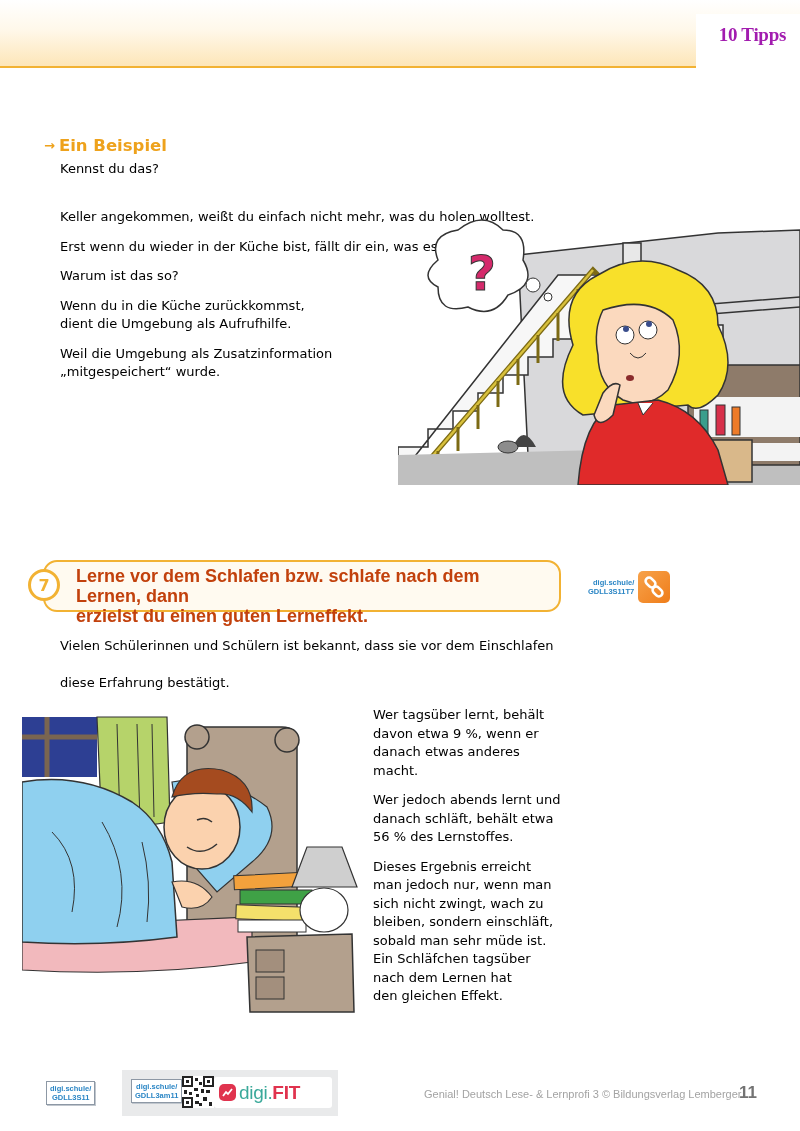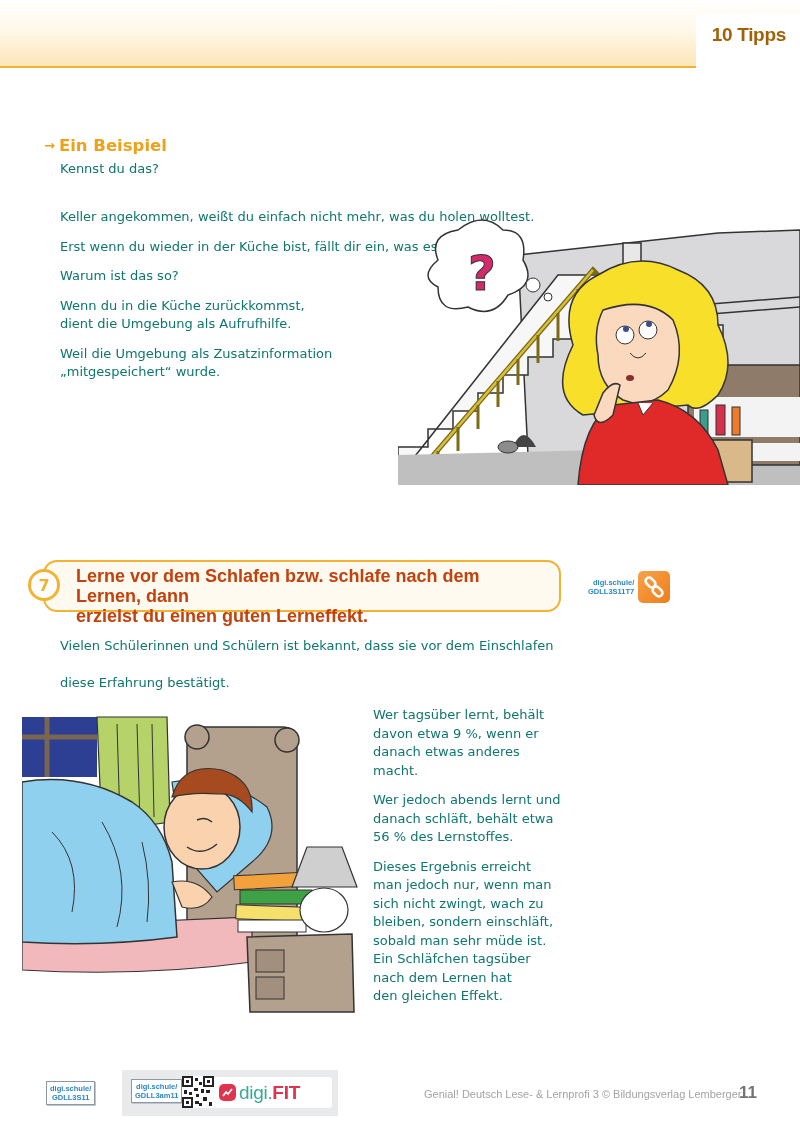--- a/index.html
+++ b/index.html
@@ -10,33 +10,33 @@
     position: absolute; left: 0; top: 0; width: 800px; height: 68px;
     background: linear-gradient(to bottom, #ffffff 0%, #fff8ea 45%, #fde6b8 100%);
     border-bottom: 2px solid #f2b233;
   }
   .header-tab {
     position: absolute; right: 0; top: 14px; width: 104px; height: 54px;
     background: #ffffff;
   }
   .header-title {
     position: absolute; right: 14px; top: 24px;
-    font-family: Liberation Sans, sans-serif; font-weight: bold; font-size: 19px; color: #a16207;
+    font-family: Liberation Serif, serif; font-weight: bold; font-size: 19px; color: #a21caf;
     letter-spacing: -0.3px;
   }
 
   .section-heading {
     position: absolute; left: 44px; top: 136px;
     display: flex; align-items: center; gap: 4px;
     font-weight: bold; font-size: 16.5px; color: #eea21c;
   }
   .section-heading .arrow { font-size: 13px; font-weight: bold; color: #eea21c; }
 
   .text {
-    position: absolute; font-size: 13px; line-height: 18.5px; color: #0f766e;
+    position: absolute; font-size: 13px; line-height: 18.5px; color: #000000;
   }
   .text p { margin-bottom: 11px; }
 
   .illus-cellar { position: absolute; left: 398px; top: 215px; width: 402px; height: 270px; }
   .illus-bed { position: absolute; left: 22px; top: 712px; width: 340px; height: 305px; }
 
   .tip-box {
     position: absolute; left: 43px; top: 560px; width: 518px; height: 52px;
     border: 2px solid #f2b233; border-radius: 14px; background: #fffaf0;
   }

